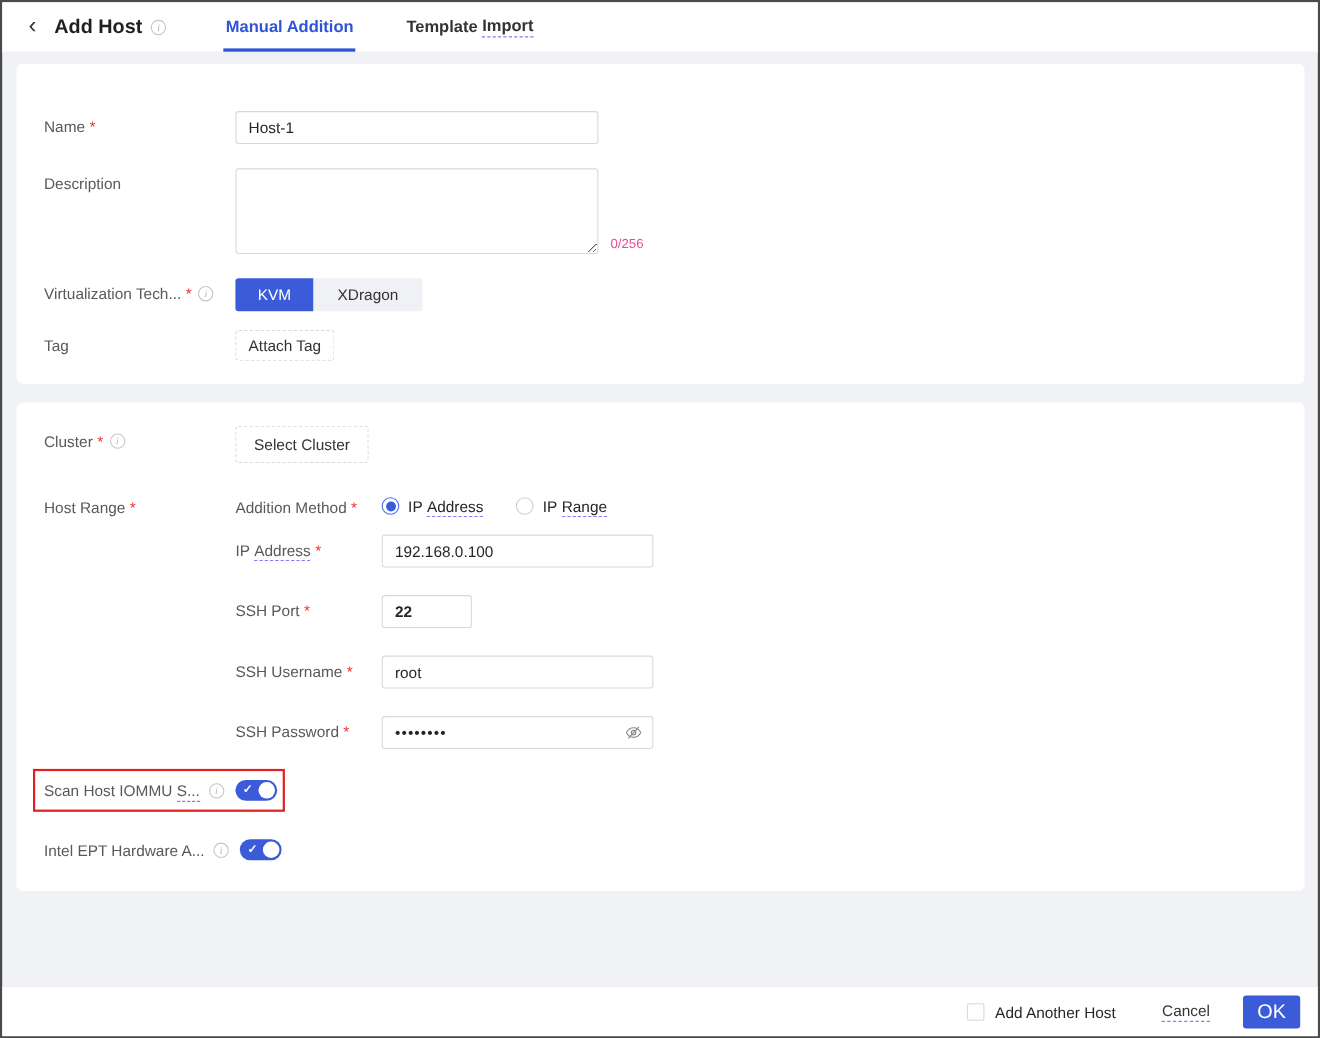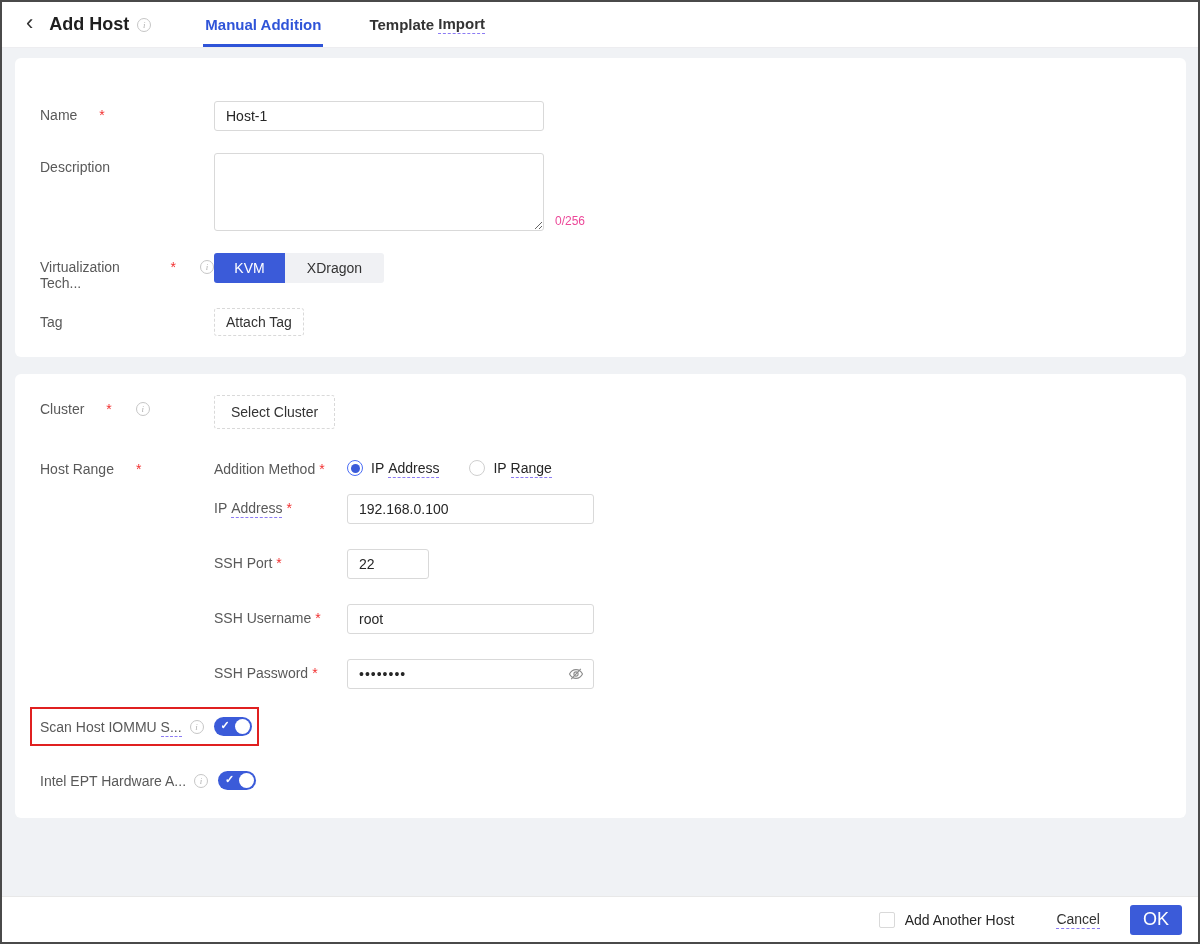--- a/index.html
+++ b/index.html
@@ -35,30 +35,30 @@
   .tab.active { color:#2f54d8; border-bottom-color:#2f54d8; }
   .hint { border-bottom:1px dashed #8c7bf4; padding-bottom:1px; }
   
   .main { padding:10px 12px 0 13px; }
   .card { background:#fff; border-radius:6px; }
   .card1 { padding:43px 0 21px 25px; margin-bottom:17px; }
   .card2 { padding:21px 0 28px 25px; }
   .row { display:flex; }
   .row-label {
     width:174px; flex:none; font-size:14px; color:#595959;
-    padding-top:6px; display:flex; align-items:flex-start;gap:18px;
+    padding-top:6px; display:flex; align-items:flex-start;
   }
   .req { color:#f23030; margin-left:4px; }
   .row-label .info-icon { margin-left:6px; margin-top:1px; }
   .text-input {
     height:30px; border:1px solid #d9d9d9; border-radius:3px;
     font-size:14px; color:#262626; padding:0 11px; background:#fff;
     font-family:inherit; outline:none;
   }
-  .w330 { width:330px; } .w247 { width:247px; } .w82 { width:82px; }
+  .w330 { width:330px; } .w247 { width:247px; } .w82 { width:82px;font-weight:bold; }
   .desc-wrap { display:flex; }
   textarea.desc {
     width:330px; height:78px; border:1px solid #d9d9d9; border-radius:3px;
     resize:both; font-family:inherit; font-size:14px; color:#262626;
     padding:6px 10px; outline:none;
   }
   .counter { font-size:12px; color:#ec4899; align-self:flex-end; margin-left:11px; padding-bottom:3px; }
   .segment { display:flex; }
   .seg {
     height:30px; display:flex; align-items:center; justify-content:center;

